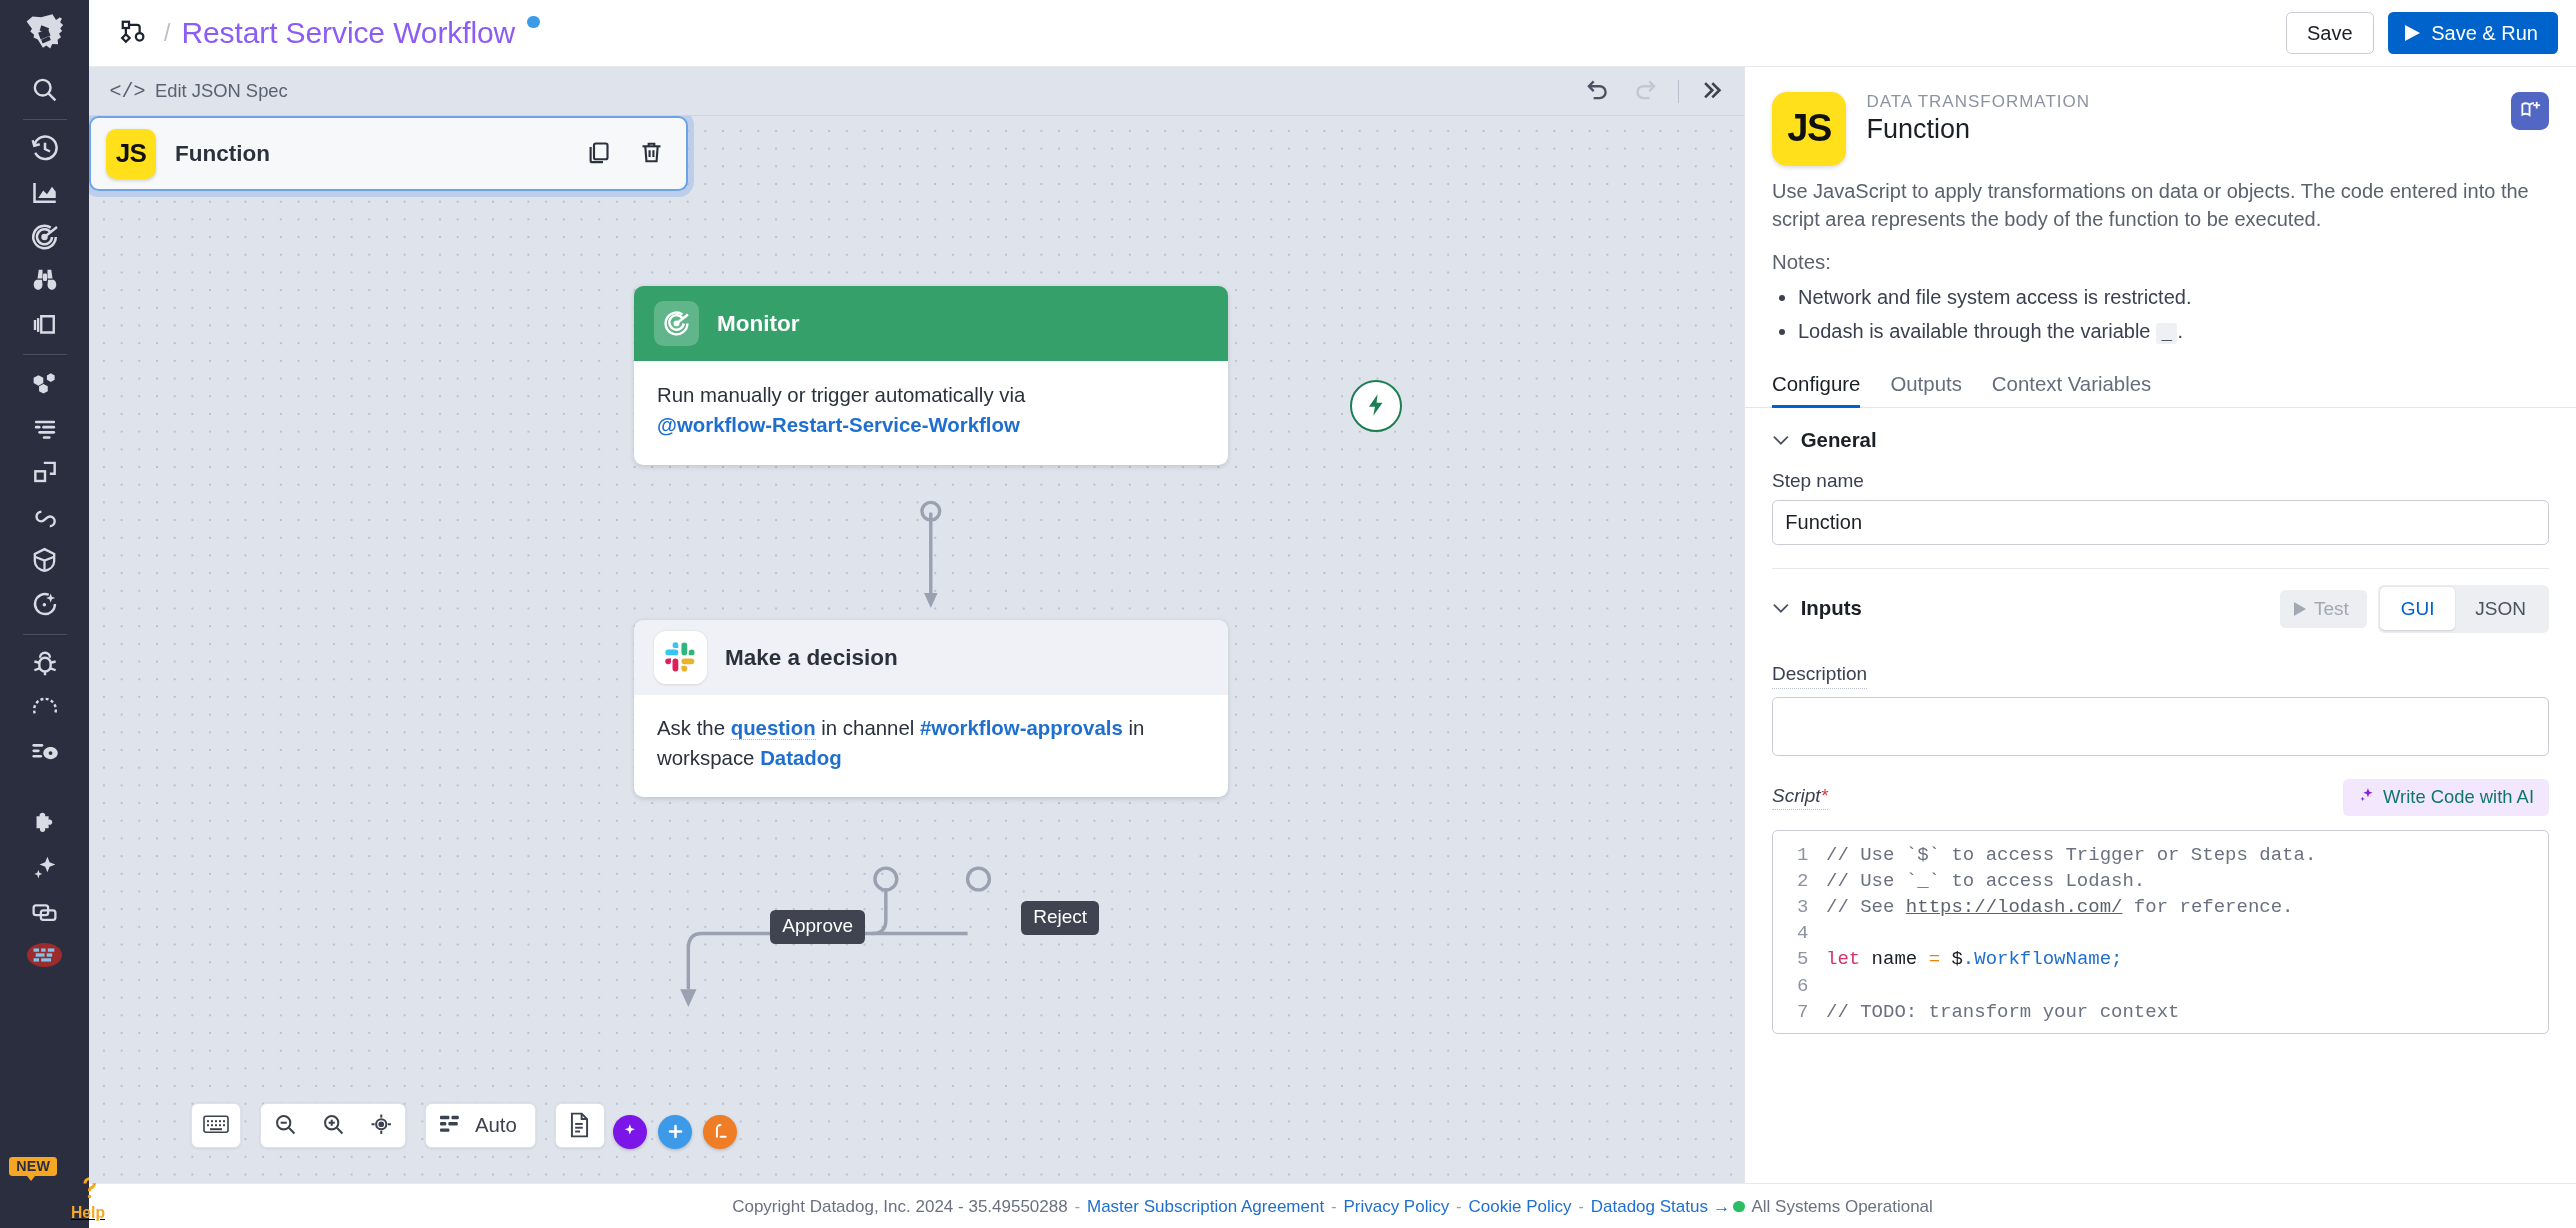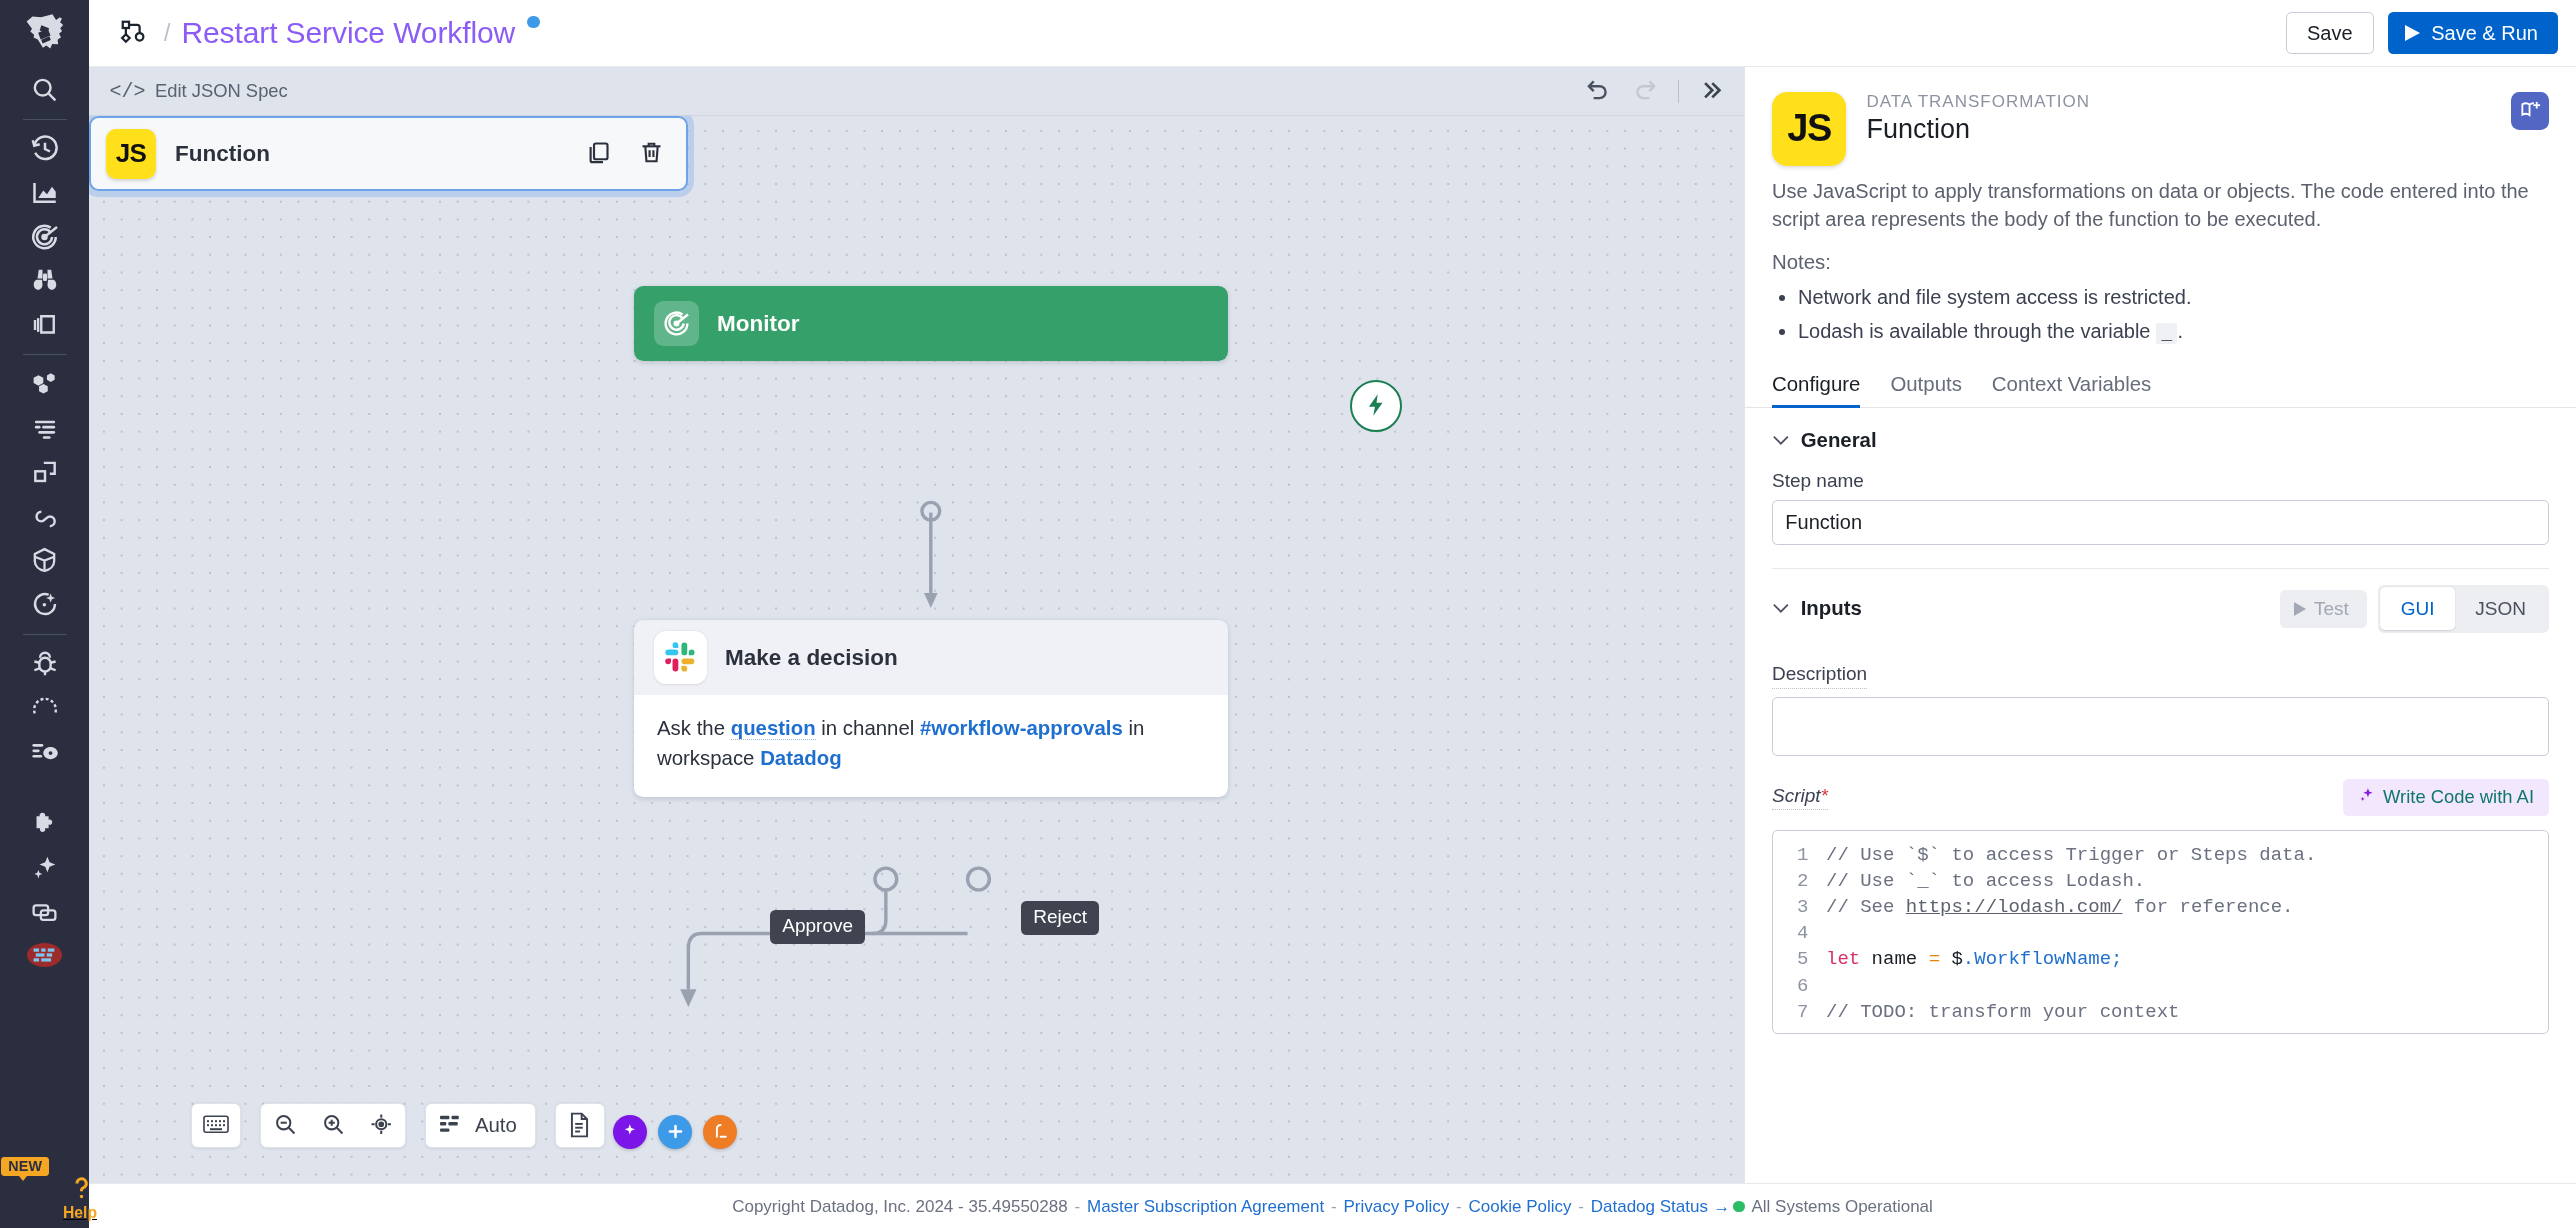--- a/index.html
+++ b/index.html
@@ -18,21 +18,21 @@
   }
   .rail-logo { width: 89px; height: 67px; display: flex; align-items: center; justify-content: center; }
   .rail-items { display: flex; flex-direction: column; align-items: center; width: 100%; }
   .rail-item {
     width: 89px; height: 44px; display: flex; align-items: center; justify-content: center;
     cursor: pointer;
   }
   .rail-item svg { display: block; }
   .rail-sep { width: 44px; height: 0.7px; background: #4a4e63; margin: 7.5px 0; }
   .rail-gap { height: 27px; }
-  .rail-bottom { position: absolute; bottom: 0; left: 0; width: 97px; text-decoration: underline; }
+  .rail-bottom { position: absolute; bottom: 0; left: 8px; width: 97px; text-decoration: underline; }
   .new-badge {
     position: absolute; left: 1.4px; bottom: 53px;
     background: #f5a623; color: #2b2e3f; font-size: 14.3px; font-weight: bold;
     padding: 1.4px 6.8px 2px 6.8px; border-radius: 3.4px; letter-spacing: 0.2px;
   }
   .new-badge::after{
     content:""; position:absolute; left: 17.7px; bottom: -4.8px;
     border-left: 4.8px solid transparent; border-right: 4.8px solid transparent;
     border-top: 5.4px solid #f5a623;
   }
@@ -518,20 +518,24 @@
             <div class="node-mon-head">
               <div class="mon-ico">
                 <svg width="29" height="29" viewBox="0 0 24 24" fill="none" stroke="#fff" stroke-width="2">
                     <path d="M21 12a9 9 0 1 1-4-7.5"></path>
                     <path d="M17.2 8a6 6 0 1 0 .8 4"></path>
                     <circle cx="12" cy="12" r="1.5" fill="#fff"></circle>
                     <line x1="12" y1="12" x2="21.5" y2="4.5"></line>
                   </svg>
               </div>
               <div class="node-title">Monitor</div>
+            </div>
+            <div class="node-body">
+              <span>Run manually or trigger automatically via </span><br>
+              <span class="lnk">@workflow-Restart-Service-Workflow</span>
             </div>
           </div>
 
           <div class="trigger-badge">
             <span>
               <svg width="26" height="26" viewBox="0 0 24 24" fill="#1b7f52">
                   <polygon points="13.5,2 5.5,13.5 11,13.5 9.5,22 18,10 12.5,10"></polygon>
                 </svg>
             </span>
           </div>

